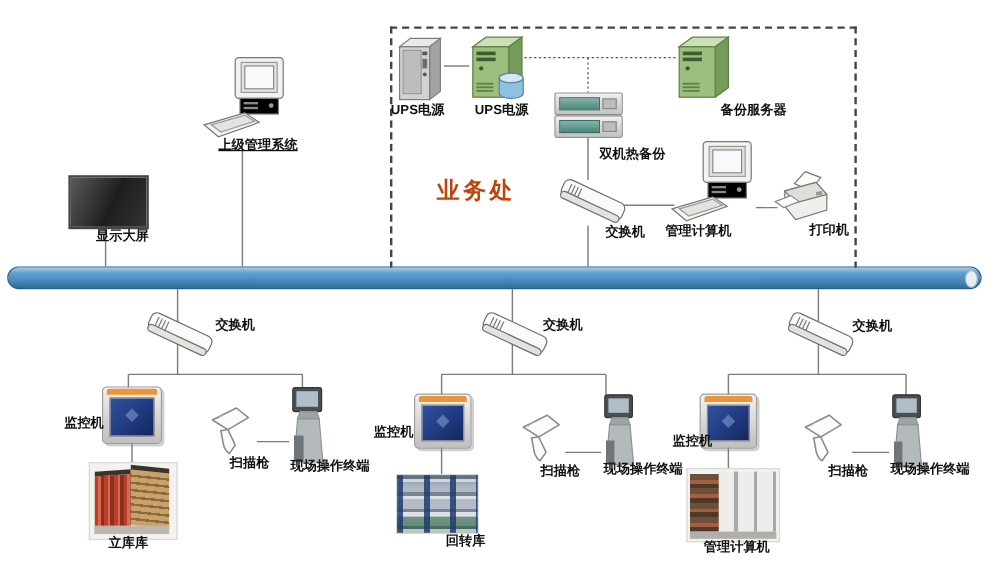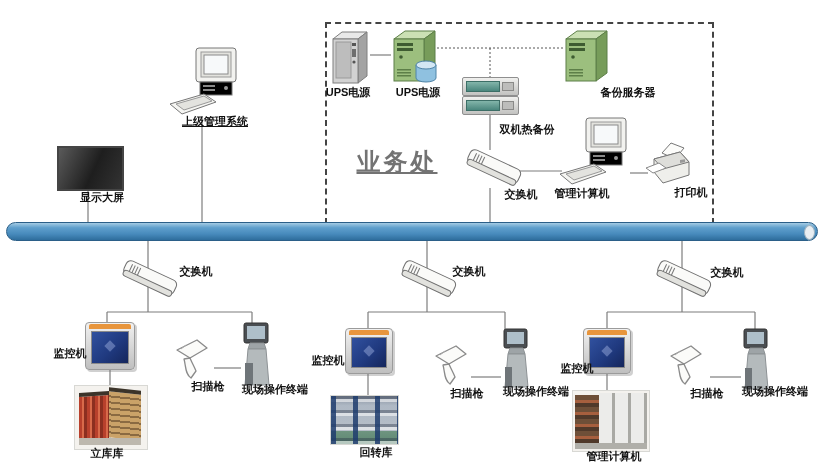--- a/index.html
+++ b/index.html
@@ -3,21 +3,21 @@
 <meta charset="utf-8">
 <style>
   html,body{margin:0;padding:0;background:#fff;}
   .stage{position:relative;width:829px;height:469px;background:#ffffff;overflow:hidden;
          font-family:"Liberation Sans","DejaVu Sans",sans-serif;}
   .wires{position:absolute;left:0;top:0;}
   .dev{position:absolute;}
   .lbl{position:absolute;transform:translateX(-50%);white-space:nowrap;
        font-size:11px;font-weight:bold;color:#111;line-height:1;}
   .lbl-big{position:absolute;transform:translateX(-50%);white-space:nowrap;
-       font-size:24px;font-weight:bold;color:#737373;letter-spacing:3px;text-decoration:underline;}
+       font-size:19px;font-weight:bold;color:#c2410c;letter-spacing:3px;}
   
   .office-box{position:absolute;left:325px;top:22px;width:385px;height:200px;
        border-top:2px dashed #444;border-left:2px dashed #444;border-right:2px dashed #444;}
   
   .bus{position:absolute;left:6px;top:222px;width:812px;height:19px;border-radius:10px;
        background:linear-gradient(180deg,#a5cce4 0%,#5f9fcc 28%,#478abc 65%,#2e6d9c 100%);
        border:1px solid #2b5f88;box-sizing:border-box;}
   .bus .cap{position:absolute;right:2px;top:2px;width:9px;height:13px;border-radius:50%;
        background:#e9eef2;border:1px solid #9fb3c0;}
   
@@ -270,21 +270,21 @@
   </svg>
   <div class="lbl" style="left:536px;top:386px;">现场操作终端</div>
 
   <div class="photo" style="left:330px;top:395px;width:67px;height:48px;">
     <div class="ph" style="left:0;top:0;width:67px;height:48px;
          background:
            repeating-linear-gradient(90deg, rgba(30,60,110,.85) 0 5px, rgba(0,0,0,0) 5px 22px),
            repeating-linear-gradient(0deg, rgba(255,255,255,.55) 0 3px, rgba(40,50,70,.4) 3px 6px, rgba(0,0,0,0) 6px 14px),
            linear-gradient(180deg,#87919f 0%,#aeb8c4 20%,#b6bec8 72%,#6f9580 72%,#5d8672 100%);"></div>
   </div>
-  <div class="lbl" style="left:376px;top:447px;">回转库</div>
+  <div class="lbl" style="left:388px;top:447px;font-family:Liberation Mono, monospace;">回转库</div>
 
   <svg class="dev" style="left:651px;top:254px;" width="66" height="50">
     <g transform="rotate(25 33 25)">
       <rect x="5" y="16" width="55" height="15" rx="5" fill="#fafaf8" stroke="#6f6f6f"></rect>
       <rect x="6" y="27" width="53" height="6" rx="3" fill="#e2e2de" stroke="#6f6f6f"></rect>
       <line x1="11" y1="19" x2="11" y2="27" stroke="#777"></line>
       <line x1="14" y1="19" x2="14" y2="27" stroke="#777"></line>
       <line x1="17" y1="19" x2="17" y2="27" stroke="#777"></line>
       <line x1="20" y1="19" x2="20" y2="27" stroke="#777"></line>
     </g>

